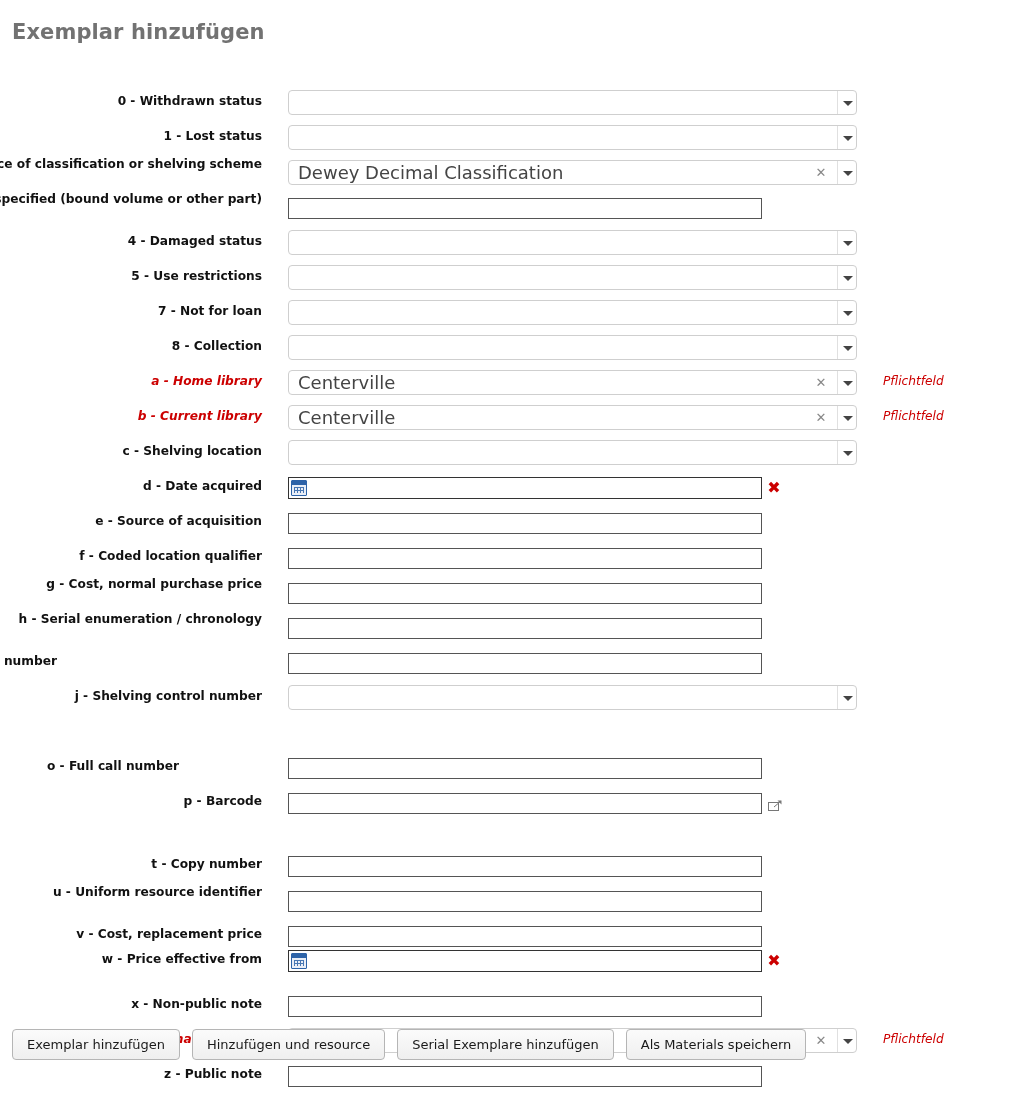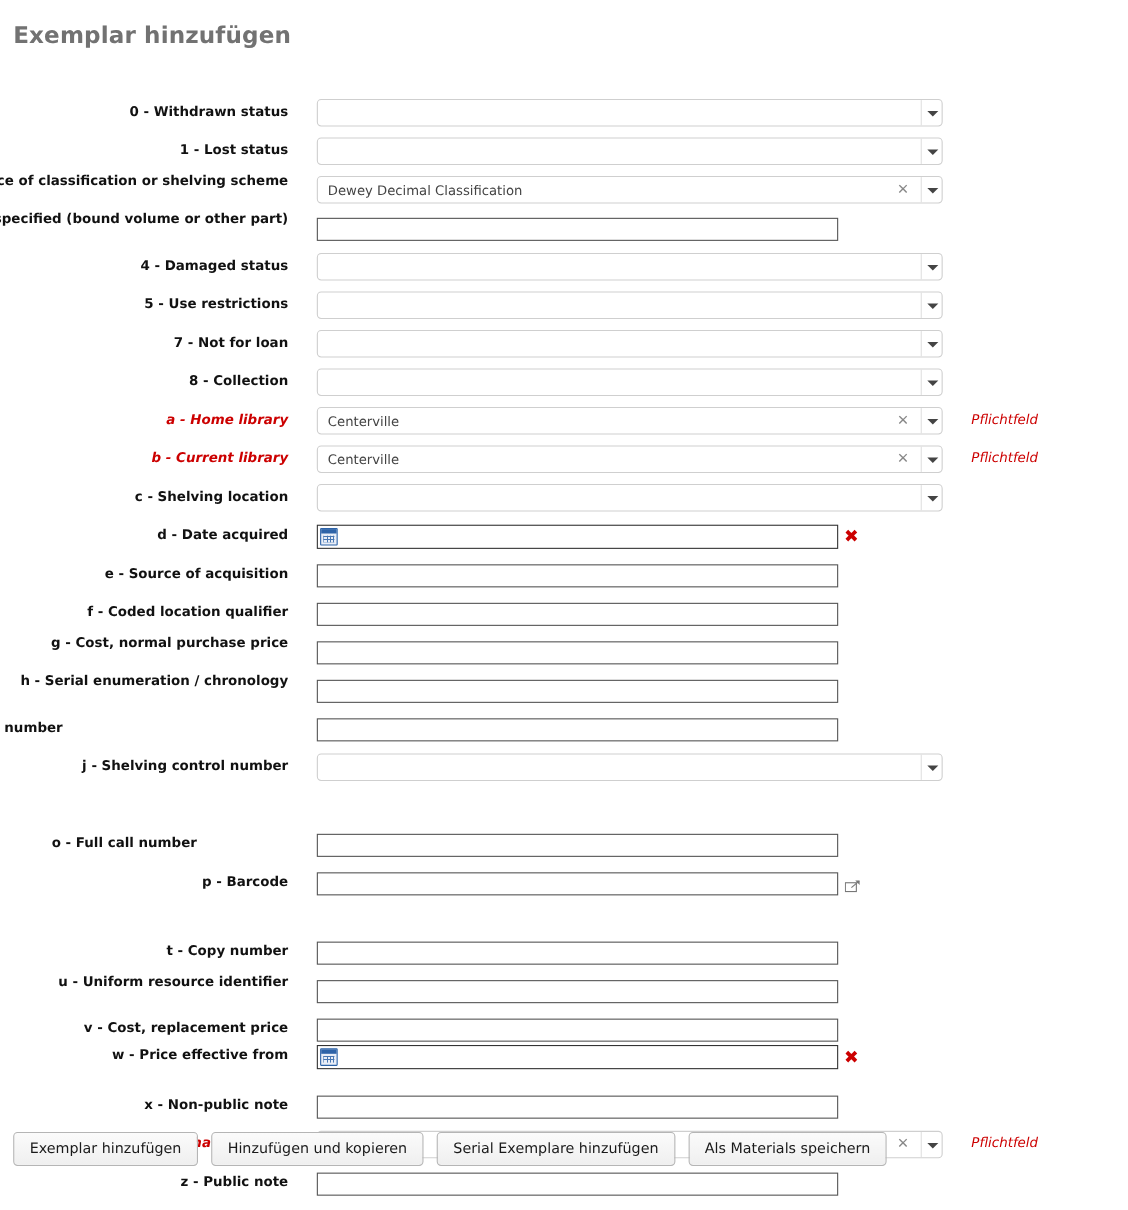--- a/index.html
+++ b/index.html
@@ -66,21 +66,21 @@
     left: 288px;
     width: 569px;
     height: 25px;
     border: 1px solid #cfcfcf;
     border-radius: 4px;
     background: #ffffff;
   }
   .s2 .s2-txt {
     position: absolute;
     left: 9px; top: 3px;
-    font-size: 12px;
+    font-size: 18px;
     color: #444444;
     line-height: 18px;
     white-space: nowrap;
   }
   .s2 .s2-clear {
     position: absolute;
     right: 27px; top: 0px;
     width: 16px; height: 23px;
     line-height: 23px;
     text-align: center;
@@ -375,15 +375,15 @@
           </span>
         </div>
         <span class="pflicht" style="top: 9px;">Pflichtfeld</span>
       </div>
       <div class="row" style="position: absolute; left: 0px; top: 1058px; width: 1025px; height: 35px;">
         <label class="lbl" style="top: 9px;">z - Public note</label>
         <input type="text" class="ti" style="top: 8px;">
       </div>
     </div>
 
-  <div class="buttons" id="buttons"><button class="btn">Exemplar hinzufügen</button><button class="btn">Hinzufügen und kopieren</button><button class="btn">Serial Exemplare hinzufügen</button><button class="btn">Als Materials speichern</button></div>
+  <div class="buttons" id="buttons"><button class="btn">Exemplar hinzufügen</button><button class="btn">Hinzufügen und resource</button><button class="btn">Serial Exemplare hinzufügen</button><button class="btn">Als Materials speichern</button></div>
 
 </div>
 
 </body></html>

